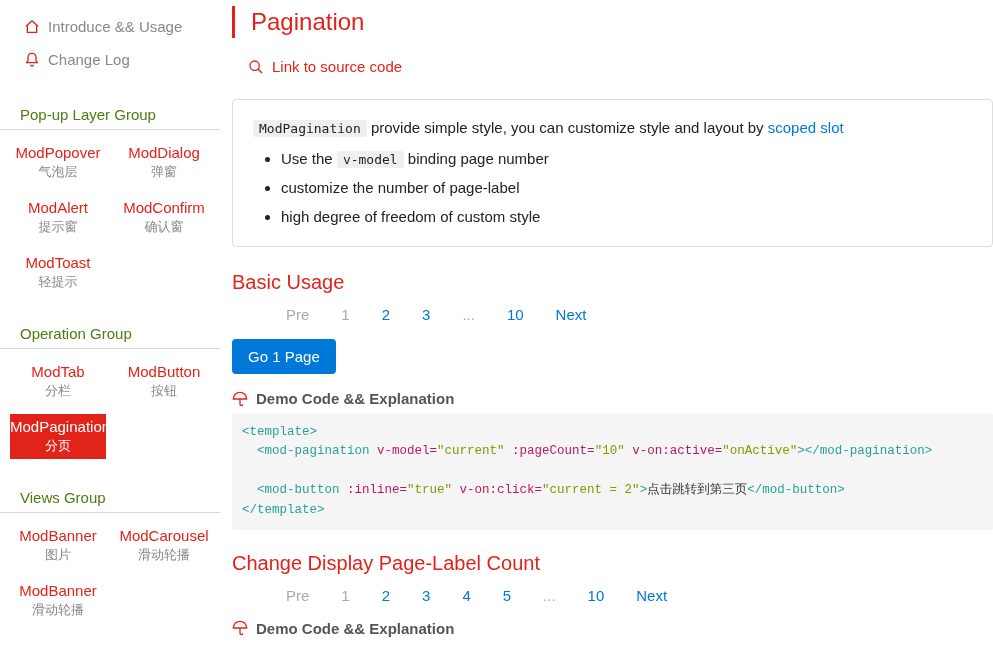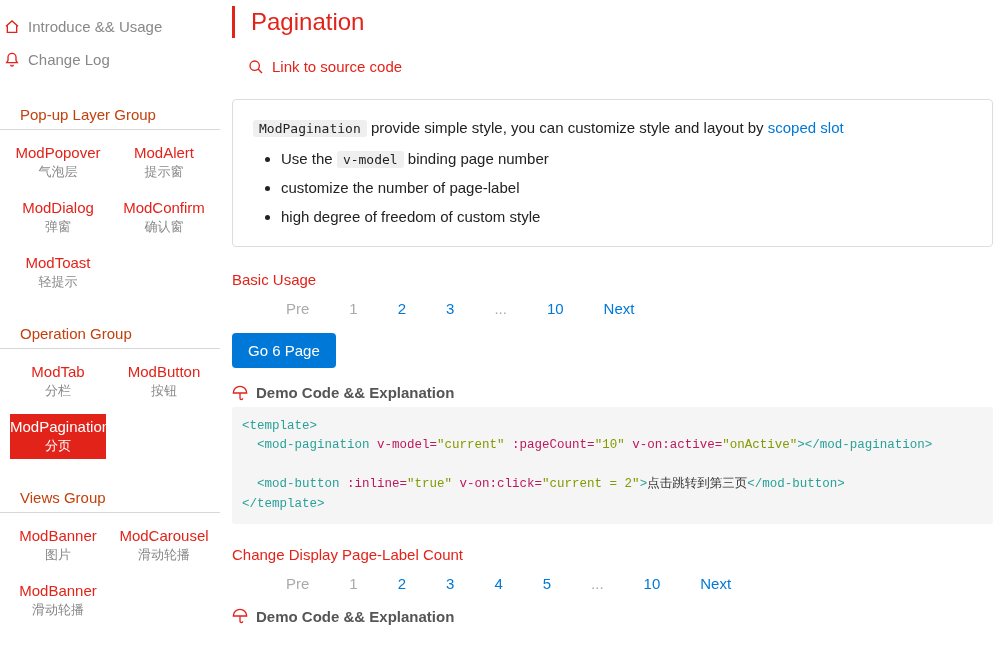--- a/index.html
+++ b/index.html
@@ -11,43 +11,43 @@
     --code-bg: #f5f5f5;
     --border: #ddd;
   }
   * { box-sizing: border-box; }
   html, body { margin: 0; padding: 0; font-family: "Segoe UI", Arial, sans-serif; font-size: 15px; color: var(--text); background: #fff; }
   .layout { display: flex; width: 993px; height: 650px; overflow: hidden; }
   .sidebar { width: 220px; padding: 10px 0 0 0; flex: 0 0 220px; border-right: none; }
   .content { flex: 1; padding: 0 0 0 12px; overflow-y: hidden; }
 
   
-  .top-link { display: flex; align-items: center; gap: 8px; padding: 8px 4px; color: var(--gray); cursor: pointer; font-size: 15px; }
+  .top-link { display: flex; align-items: center; gap: 8px; padding: 8px 24px; color: var(--gray); cursor: pointer; font-size: 15px; }
   .top-link svg { width: 16px; height: 16px; stroke: var(--red); fill: none; stroke-width: 2; }
 
   
-  .group-title { font-size: 15px; color: #c2410c; padding: 8px 20px 6px 20px; border-bottom: 1px solid #d8d8d8; margin-top: 22px; }
+  .group-title { font-size: 15px; color: #4d7c0f; padding: 8px 20px 6px 20px; border-bottom: 1px solid #d8d8d8; margin-top: 22px; }
   .group-items { display: flex; flex-wrap: wrap; }
   .group-item { width: 96px; text-align: center; margin: 10px 0 0 10px; cursor: pointer; padding: 4px 0; }
   .group-item .en { color: var(--red); font-size: 15px; }
   .group-item .cn { color: var(--gray); font-size: 13px; margin-top: 2px; }
   .group-item.active { background: var(--red); }
   .group-item.active .en, .group-item.active .cn { color: #fff; }
   .source-link { display: flex; align-items: center; gap: 8px; color: var(--red); padding-left: 16px; margin-bottom: 24px; cursor: pointer; }
   .source-link svg { width: 16px; height: 16px; stroke: var(--red); fill: none; stroke-width: 2; }
 
   .info-box { border: 1px solid var(--border); border-radius: 4px; padding: 14px 20px 14px 20px; margin-bottom: 24px; line-height: 1.8; }
   .info-box code, .code-inline { background: #efefef; padding: 1px 6px; border-radius: 3px; font-family: Consolas, monospace; font-size: 13px; }
   .info-box .scoped { color: var(--blue); cursor: pointer; }
   .info-box ul { margin: 4px 0 0 0; padding-left: 28px; }
   .info-box ul li { margin: 2px 0; }
 
-  .section-title { color: var(--red); font-size: 15px; font-weight: 400; margin: 16px 0 10px 0; }
-
-  .pagination { display: flex; align-items: center; gap: 12px; padding-left: 40px; margin-bottom: 14px; }
+  .section-title { color: var(--red); font-size: 20px; font-weight: 400; margin: 16px 0 10px 0; }
+
+  .pagination { display: flex; align-items: center; gap: 4px; padding-left: 40px; margin-bottom: 14px; }
   .pg-item { padding: 2px 14px; cursor: pointer; color: var(--blue); font-size: 15px; }
   .pg-item.cur { color: var(--light-gray); }
   .pg-item.ell { color: var(--light-gray); cursor: default; }
   .pg-pre { color: var(--light-gray); padding: 2px 14px; }
   .pg-next { color: var(--blue); padding: 2px 14px; cursor: pointer; }
 
   .go-btn { background: var(--blue); color: #fff; border: none; border-radius: 4px; padding: 9px 16px; font-size: 15px; cursor: pointer; margin-bottom: 16px; }
 
   .demo-head { display: flex; align-items: center; gap: 8px; color: #555; margin-bottom: 6px; font-weight: bold; }
   .demo-head svg { width: 16px; height: 16px; stroke: var(--red); fill: none; stroke-width: 2; }
@@ -77,26 +77,26 @@
       <span>Change Log</span>
     </div>
 
     <div class="group-title">Pop-up Layer Group</div>
     <div class="group-items">
       <div class="group-item">
         <div class="en">ModPopover</div>
         <div class="cn">气泡层</div>
       </div>
       <div class="group-item">
+        <div class="en">ModDialog</div>
+        <div class="cn">弹窗</div>
+      </div>
+      <div class="group-item">
         <div class="en">ModAlert</div>
         <div class="cn">提示窗</div>
-      </div>
-      <div class="group-item">
-        <div class="en">ModDialog</div>
-        <div class="cn">弹窗</div>
       </div>
       <div class="group-item">
         <div class="en">ModConfirm</div>
         <div class="cn">确认窗</div>
       </div>
       <div class="group-item">
         <div class="en">ModToast</div>
         <div class="cn">轻提示</div>
       </div>
     </div>
@@ -172,21 +172,21 @@
     <div class="section-title">Basic Usage</div>
     <div class="pagination">
       <span class="pg-pre">Pre</span>
       <span class="pg-item cur">1</span>
       <span class="pg-item">2</span>
       <span class="pg-item">3</span>
       <span class="pg-item ell">...</span>
       <span class="pg-item">10</span>
       <span class="pg-next">Next</span>
     </div>
-    <button class="go-btn">Go 6 Page</button>
+    <button class="go-btn">Go 1 Page</button>
 
     <div class="demo-head">
       <svg viewBox="0 0 24 24">
           <path d="M12 2a10 10 0 0 0-10 10h20A10 10 0 0 0 12 2zM12 12v8a2 2 0 0 0 4 0"></path>
         </svg>
       <span>Demo Code &amp;&amp; Explanation</span>
     </div>
 
     <div class="code-block"><span class="tag">&lt;template&gt;</span>
   <span class="tag">&lt;mod-pagination</span> <span class="attr">v-model=</span><span class="val">"current"</span> <span class="attr">:pageCount=</span><span class="val">"10"</span> <span class="attr">v-on:active=</span><span class="val">"onActive"</span><span class="tag">&gt;&lt;/mod-pagination&gt;</span>

